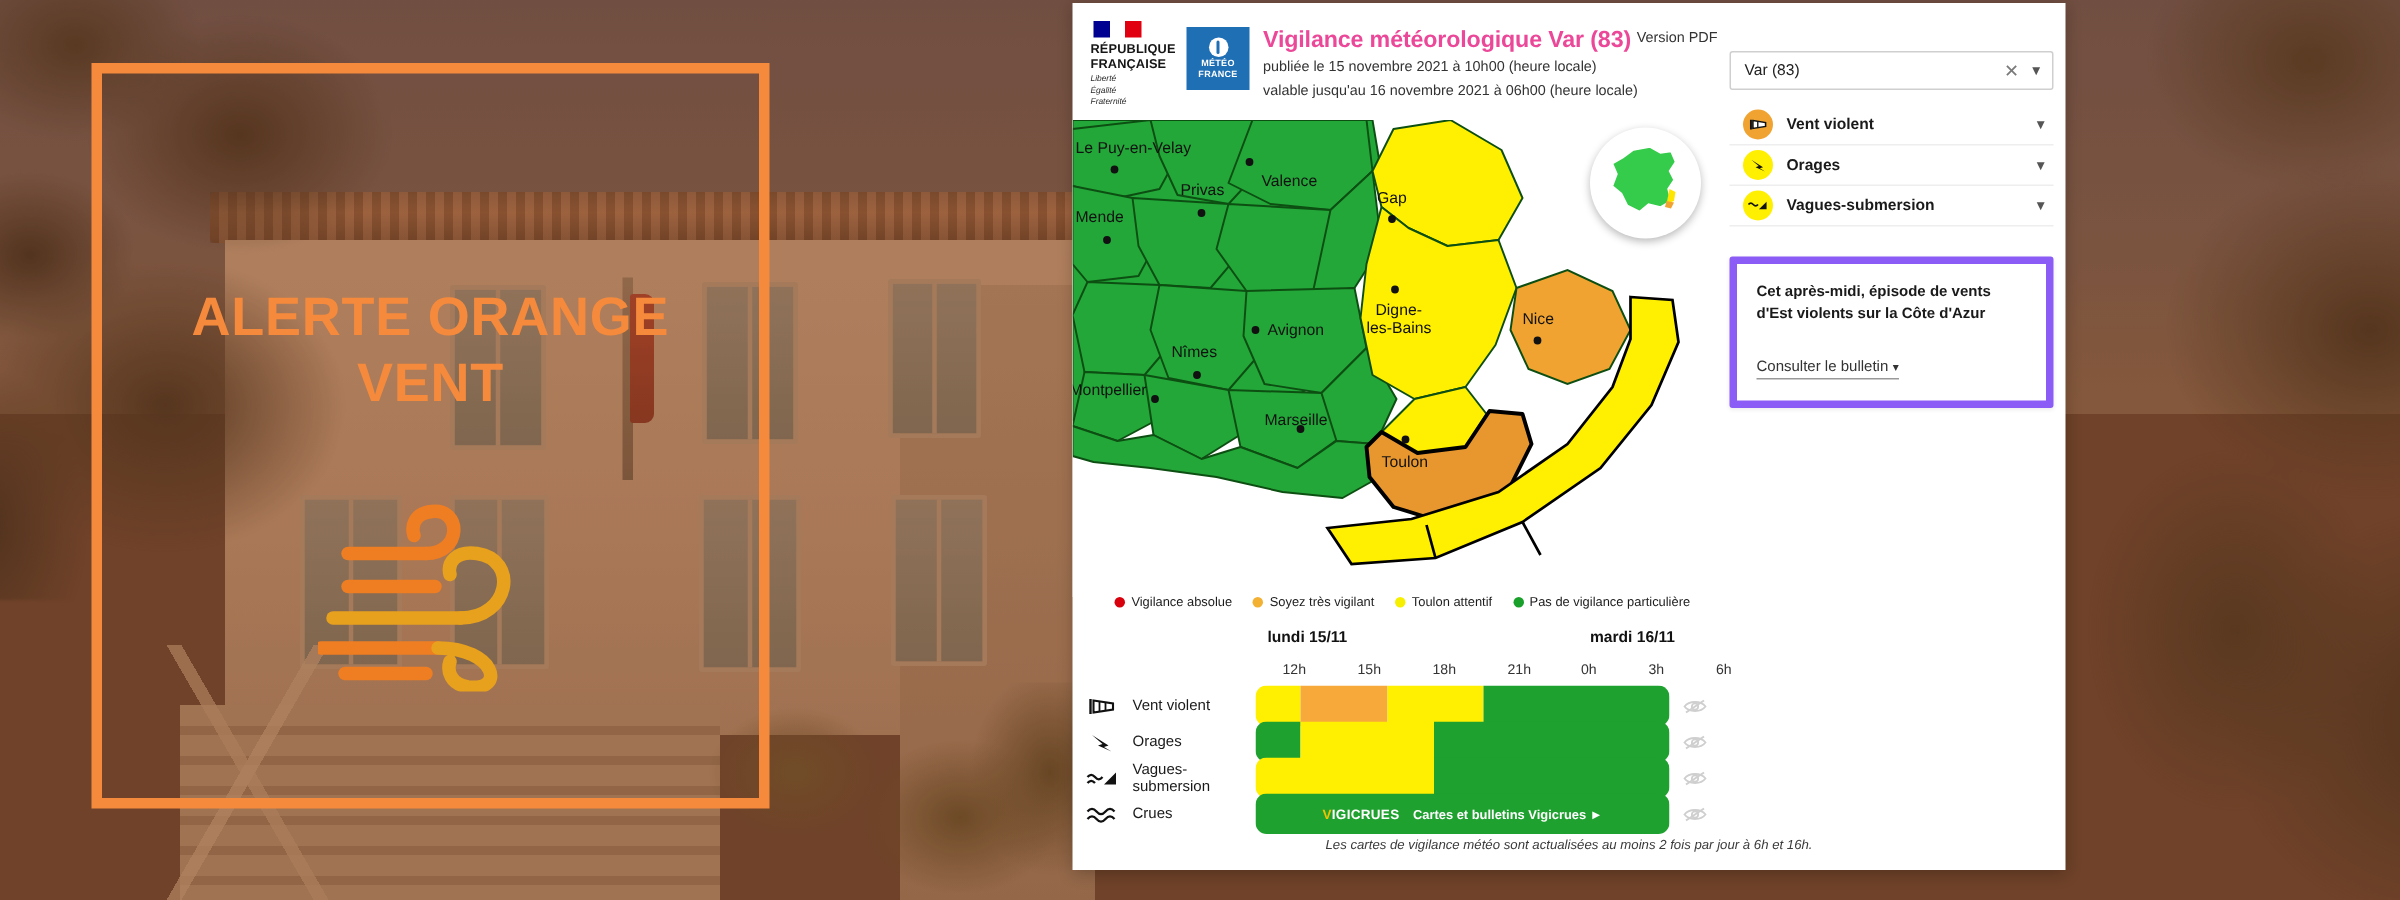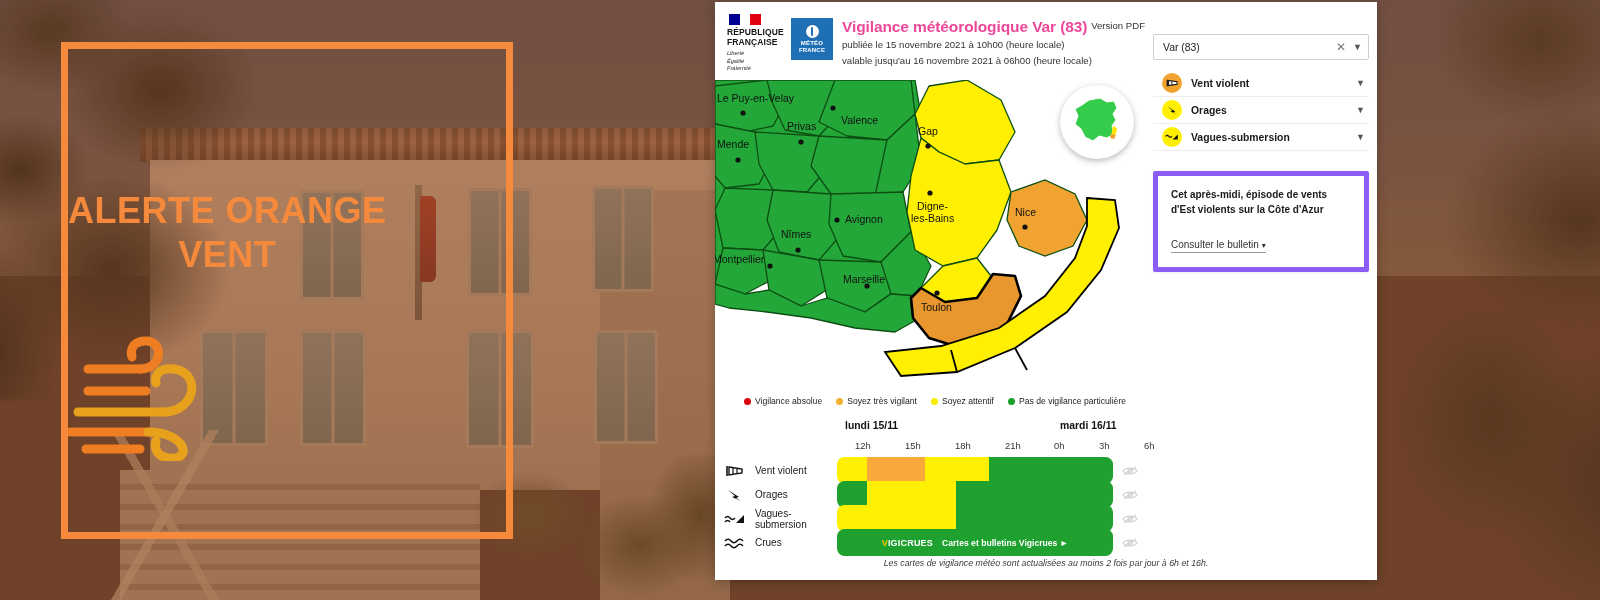--- a/index.html
+++ b/index.html
@@ -93,21 +93,21 @@
     position:absolute;inset:0;background:#c4652a;opacity:.20;
   }
 
   
   .alert-frame{
     position:absolute;left:61px;top:42px;width:452px;height:497px;
     border:7px solid #f58a3c;box-sizing:border-box;
   }
   .alert-inner{
     position:absolute;inset:0;display:flex;flex-direction:column;
-    align-items:flex-start;justify-content:flex-start;
+    align-items:center;justify-content:flex-start;
   }
   .alert-title{
     margin-top:140px;text-align:center;color:#f58a3c;
     font-weight:bold;font-size:36px;line-height:1.22;letter-spacing:.5px;
   }
   .wind-icon{margin-top:52px;}
 
   
   .panel{
     position:absolute;left:715px;top:2px;width:662px;height:578px;
@@ -379,21 +379,21 @@
       <div class="li">
         <span class="dot" style="background:#d9000d"></span>
         <span>Vigilance absolue</span>
       </div>
       <div class="li">
         <span class="dot" style="background:#f3b133"></span>
         <span>Soyez très vigilant</span>
       </div>
       <div class="li">
         <span class="dot" style="background:#f7ef00"></span>
-        <span>Soyez attentif</span>
+        <span>Toulon attentif</span>
       </div>
       <div class="li">
         <span class="dot" style="background:#19a02b"></span>
         <span>Pas de vigilance particulière</span>
       </div>
     </div>
 
     <div class="tl">
       <div class="tl-days">
         <div class="tl-day" style="left:130px">lundi 15/11</div>

